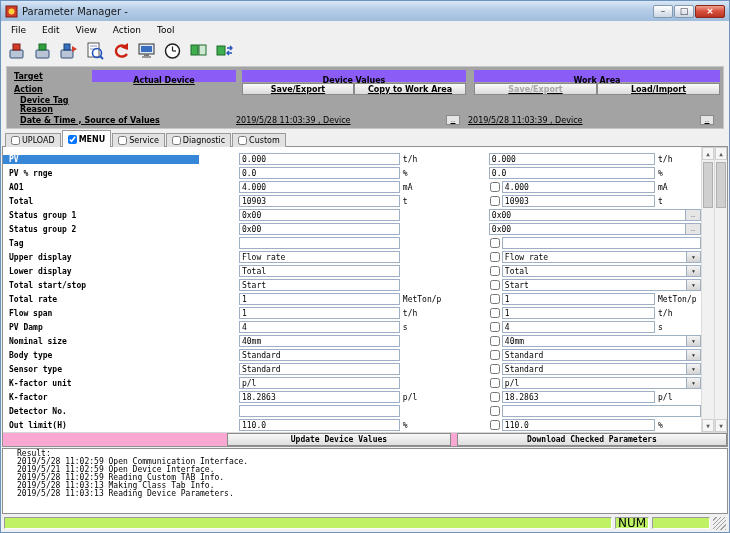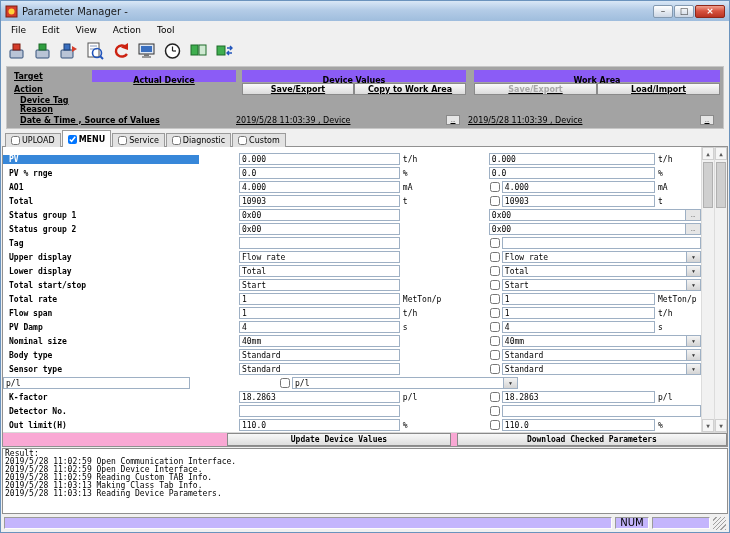--- a/index.html
+++ b/index.html
@@ -55,27 +55,27 @@
   .work-ellipsis{width:15px;height:12px;border:1px solid #9eb0c4;border-left:none;background:#e6e6e6;font-size:6px;padding:0;}
   .vscroll{width:13px;min-width:13px;background:#f1f1f1;border-left:1px solid #dcdcdc;display:flex;flex-direction:column;}
   .sb-btn{height:13px;font-size:6px;line-height:12px;text-align:center;color:#5a5a5a;background:#f6f6f6;border:1px solid #d0d0d0;}
   .sb-track{flex:1;position:relative;}
   .sb-thumb{position:absolute;top:2px;left:1px;right:1px;height:46px;background:#cfcfcf;border:1px solid #b0b0b0;}
   .grid-buttons{height:14px;min-height:14px;display:flex;border-top:1px solid #d8d8d8;background:#f9a8d4;}
   .grid-buttons button{height:13px;font-size:8px;font-weight:bold;font-family:inherit;border:1px solid #8a8a8a;background:linear-gradient(#f8f8f8,#dedede);padding:0;}
   .update-btn{margin-left:224px;width:232px;}
   .download-btn{margin-left:6px;width:280px;}
   
-  .result-panel{height:66px;min-height:66px;margin:1px 1px 0;border:1px solid #8f8f8f;background:#fff;font-family:"DejaVu Sans Mono",monospace;font-size:8px;overflow:hidden;}
+  .result-panel{height:66px;min-height:66px;margin:1px 1px 0;border:1px solid #8f8f8f;background:#fff;font-family:"DejaVu Sans Mono",monospace;font-size:8px;overflow:hidden;padding-left:12px;}
   .result-label{height:9px;line-height:9px;padding-left:2px;}
   .log-line{height:8px;line-height:8px;padding-left:2px;white-space:nowrap;}
   .log-line.selected{background:#3168d0;color:#fff;}
   
   .statusbar{height:18px;min-height:18px;display:flex;align-items:center;gap:3px;padding:2px 3px;background:#f0f0f0;}
-  .sbar{height:12px;border:1px solid;border-color:#9b9b9b #fdfdfd #fdfdfd #9b9b9b;font-size:10px;background:#c4b5fd;}
+  .sbar{height:12px;border:1px solid;border-color:#9b9b9b #fdfdfd #fdfdfd #9b9b9b;font-size:12px;background:#bef264;}
   .sbar.main{flex:1;}
   .sbar.num{width:34px;text-align:center;line-height:10px;}
   .sbar.extra{width:58px;}
   .grip{width:13px;height:13px;background:repeating-linear-gradient(135deg,transparent 0 2px,#a0a0a0 2px 3px);}
 </style>
 </head>
 <body>
 
 <div class="window">
 
@@ -473,20 +473,21 @@
       <input type="checkbox" class="work-checkbox" style="">
       <span class="field">
         <input type="text" class="work-input" value="Standard" style="">
         <button class="work-combo">▼</button>
 
       </span>
 
     </span>
   </div>
           <div class="param-row">
+    <span class="col-label">K-factor unit</span>
     <span class="col-device">
       <input type="text" class="device-input" value="p/l" style="">
       <span class="unit device-unit"></span>
     </span>
     <span class="col-work">
       <input type="checkbox" class="work-checkbox" style="">
       <span class="field">
         <input type="text" class="work-input" value="p/l" style="">
         <button class="work-combo">▼</button>
 
@@ -563,21 +564,21 @@
     <div class="grid-buttons">
       <button class="update-btn">Update Device Values</button>
       <button class="download-btn">Download Checked Parameters</button>
     </div>
   </div>
 
   <div class="result-panel">
     <div class="result-label">Result:</div>
     <div class="log">
         <div class="log-line">2019/5/28 11:02:59 Open Communication Interface.</div>
-        <div class="log-line">2019/5/28 11:02:59 Open Device Interface.</div>
+        <div class="log-line">2019/5/21 11:02:59 Open Device Interface.</div>
         <div class="log-line">2019/5/28 11:02:59 Reading Custom TAB Info.</div>
         <div class="log-line">2019/5/28 11:03:13 Making Class Tab Info.</div>
         <div class="log-line">2019/5/28 11:03:13 Reading Device Parameters.</div>
       </div>
   </div>
 
   <div class="statusbar">
     <span class="sbar main"></span>
     <span class="sbar num">NUM</span>
     <span class="sbar extra"></span>

